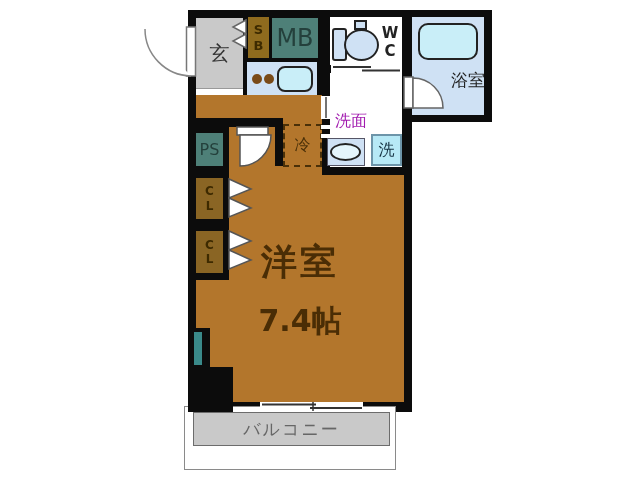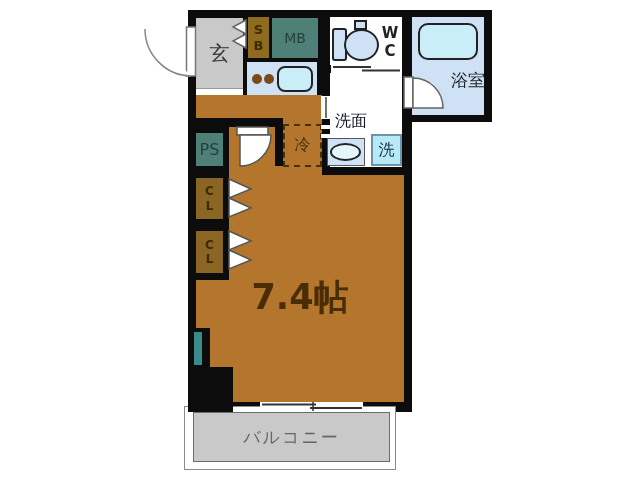--- a/index.html
+++ b/index.html
@@ -14,51 +14,51 @@
   
   .wall-main   { left:188px; top:10px;  width:224px; height:402px; }
   .wall-wing   { left:405px; top:10px;  width:87px;  height:112px; }
   .wall-corr   { left:188px; top:118px; width:95px;  height:9px; }
   .wall-nook   { left:275px; top:118px; width:8px;   height:48px; }
   .mass1       { left:188px; top:328px; width:22px;  height:84px; }
   .mass2       { left:188px; top:367px; width:45px;  height:45px; }
 
   
   .balcony-outer { left:184px; top:406px; width:212px; height:64px; background:#fff; border:1px solid #8a8a8a; }
-  .balcony-deck  { left:193px; top:412px; width:197px; height:50px; background:var(--gray); border:1px solid #6c6c6c; }
+  .balcony-deck  { left:193px; top:412px; width:197px; height:34px; background:var(--gray); border:1px solid #6c6c6c; }
   .balcony-label { color:#666; font-size:17px; letter-spacing:2px; }
 
   
   .floor1 { left:196px; top:95px;  width:126px; height:307px; background:var(--floor); }
   .floor2 { left:322px; top:175px; width:82px;  height:227px; background:var(--floor); }
 
   
   .genkan      { left:196px; top:18px; width:47px; height:70px; background:var(--gray); color:#333; font-size:20px; }
   .genkan-step { left:196px; top:88px; width:47px; height:7px;  background:#fff; border-top:1px solid #999; }
 
   .sb-box { left:248px; top:17px; width:21px; height:41px; background:#8f6b1e; color:#3d2a00; font-size:13px; font-weight:bold; line-height:1.2; }
-  .mb-box { left:272px; top:18px; width:46px; height:40px; background:var(--teal); color:#24403c; font-size:14px; }
+  .mb-box { left:272px; top:18px; width:46px; height:40px; background:var(--teal); color:#24403c; font-size:24px; }
 
   
   .kitchen { left:247px; top:62px; width:70px; height:33px; background:var(--light_blue); }
   .burner  { width:10px; height:10px; border-radius:50%; background:#7a4a18; }
   .b1 { left:252px; top:74px; } .b2 { left:264px; top:74px; }
   .sink { left:277px; top:66px; width:36px; height:26px; background:var(--cyan); border:2px solid #222; border-radius:8px; }
 
   
   .wc-room { left:330px; top:17px; width:72px; height:48px; background:#fff; }
   .toilet-tank { left:332px; top:28px; width:15px; height:33px; background:var(--light_blue); border:2px solid #222; border-radius:3px; }
   .toilet-bowl { left:344px; top:29px; width:35px; height:32px; background:var(--light_blue); border:2px solid #222; border-radius:50%; }
   .toilet-btn  { left:354px; top:20px; width:13px; height:10px; background:var(--light_blue); border:2px solid #222; }
   .wc-label { left:380px; top:19px; width:20px; height:46px; color:#222; font-size:15px; font-weight:bold; line-height:1.2; }
   .wc-slider-band { left:331px; top:64px; width:71px; height:9px; background:#fff; }
 
   
   .washroom { left:330px; top:73px; width:72px; height:94px; background:#fff; }
-  .washroom-label { left:330px; top:112px; width:42px; height:18px; color:#0f172a; font-size:16px; }
+  .washroom-label { left:330px; top:112px; width:42px; height:18px; color:#a21caf; font-size:16px; }
   .basin-box  { left:327px; top:138px; width:38px; height:28px; background:var(--light_blue); border:1px solid #556; }
   .basin-oval { left:330px; top:143px; width:31px; height:18px; background:#e4f5fc; border:2px solid #222; border-radius:50%; }
   .washer-box { left:371px; top:134px; width:31px; height:32px; background:var(--washer_blue); border:2px solid #6d95a9; color:#143040; font-size:16px; }
 
   
   .bath-room { left:412px; top:17px; width:72px; height:98px; background:var(--light_blue); }
   .bathtub   { left:418px; top:23px; width:60px; height:37px; background:var(--cyan); border:2px solid #222; border-radius:10px; }
   .bath-label { left:432px; top:70px; width:72px; height:20px; color:#222; font-size:17px; }
 
   
@@ -69,21 +69,21 @@
   .cl2-block { left:196px; top:225px; width:33px; height:55px; }
   .cl2-fill  { left:196px; top:231px; width:27px; height:42px; }
   .cl-fill   { background:var(--closet); color:#3d2a00; font-size:12px; font-weight:bold; line-height:1.2; }
 
   .fridge-box { left:283px; top:124px; width:39px; height:43px; border:2px dashed #4a3008; color:#4a3008; font-size:16px; }
   .window-strip { left:194px; top:332px; width:8px; height:33px; background:var(--window_teal); }
   .balcony-window-band { left:260px; top:402px; width:103px; height:9px; background:#fff; }
 
   .room-label { left:196px; top:248px; width:208px; height:84px; color:var(--room_text); font-weight:bold; }
   .room-name { font-size:36px; letter-spacing:3px; }
-  .room-size { font-size:35px; margin-top:14px; }
+  .room-size { font-size:30px; margin-top:14px; }
 
   svg.overlay { position:absolute; left:0; top:0; }
 </style>
 </head>
 <body>
 
 <div class="canvas">
 
   <div class="abs wall wall-main"></div>
   <div class="abs wall wall-wing"></div>
@@ -160,20 +160,21 @@
 
   <div class="abs fridge-box flex-c">
     <span>冷</span>
   </div>
 
   <div class="abs wall mass1"></div>
   <div class="abs wall mass2"></div>
   <div class="abs window-strip"></div>
 
   <div class="abs room-label flex-col">
+    <span class="room-name">洋室</span>
     <span class="room-size">7.4帖</span>
   </div>
 
   <div class="abs balcony-window-band"></div>
 
   <svg class="overlay" width="640" height="480" viewBox="0 0 640 480">
 
     <rect x="186.5" y="27" width="9" height="49" fill="#fff" stroke="#777" stroke-width="1.5"></rect>
     <path d="M 191 76 A 47 47 0 0 1 145 29" fill="#fff" stroke="#888" stroke-width="1.5"></path>
 

